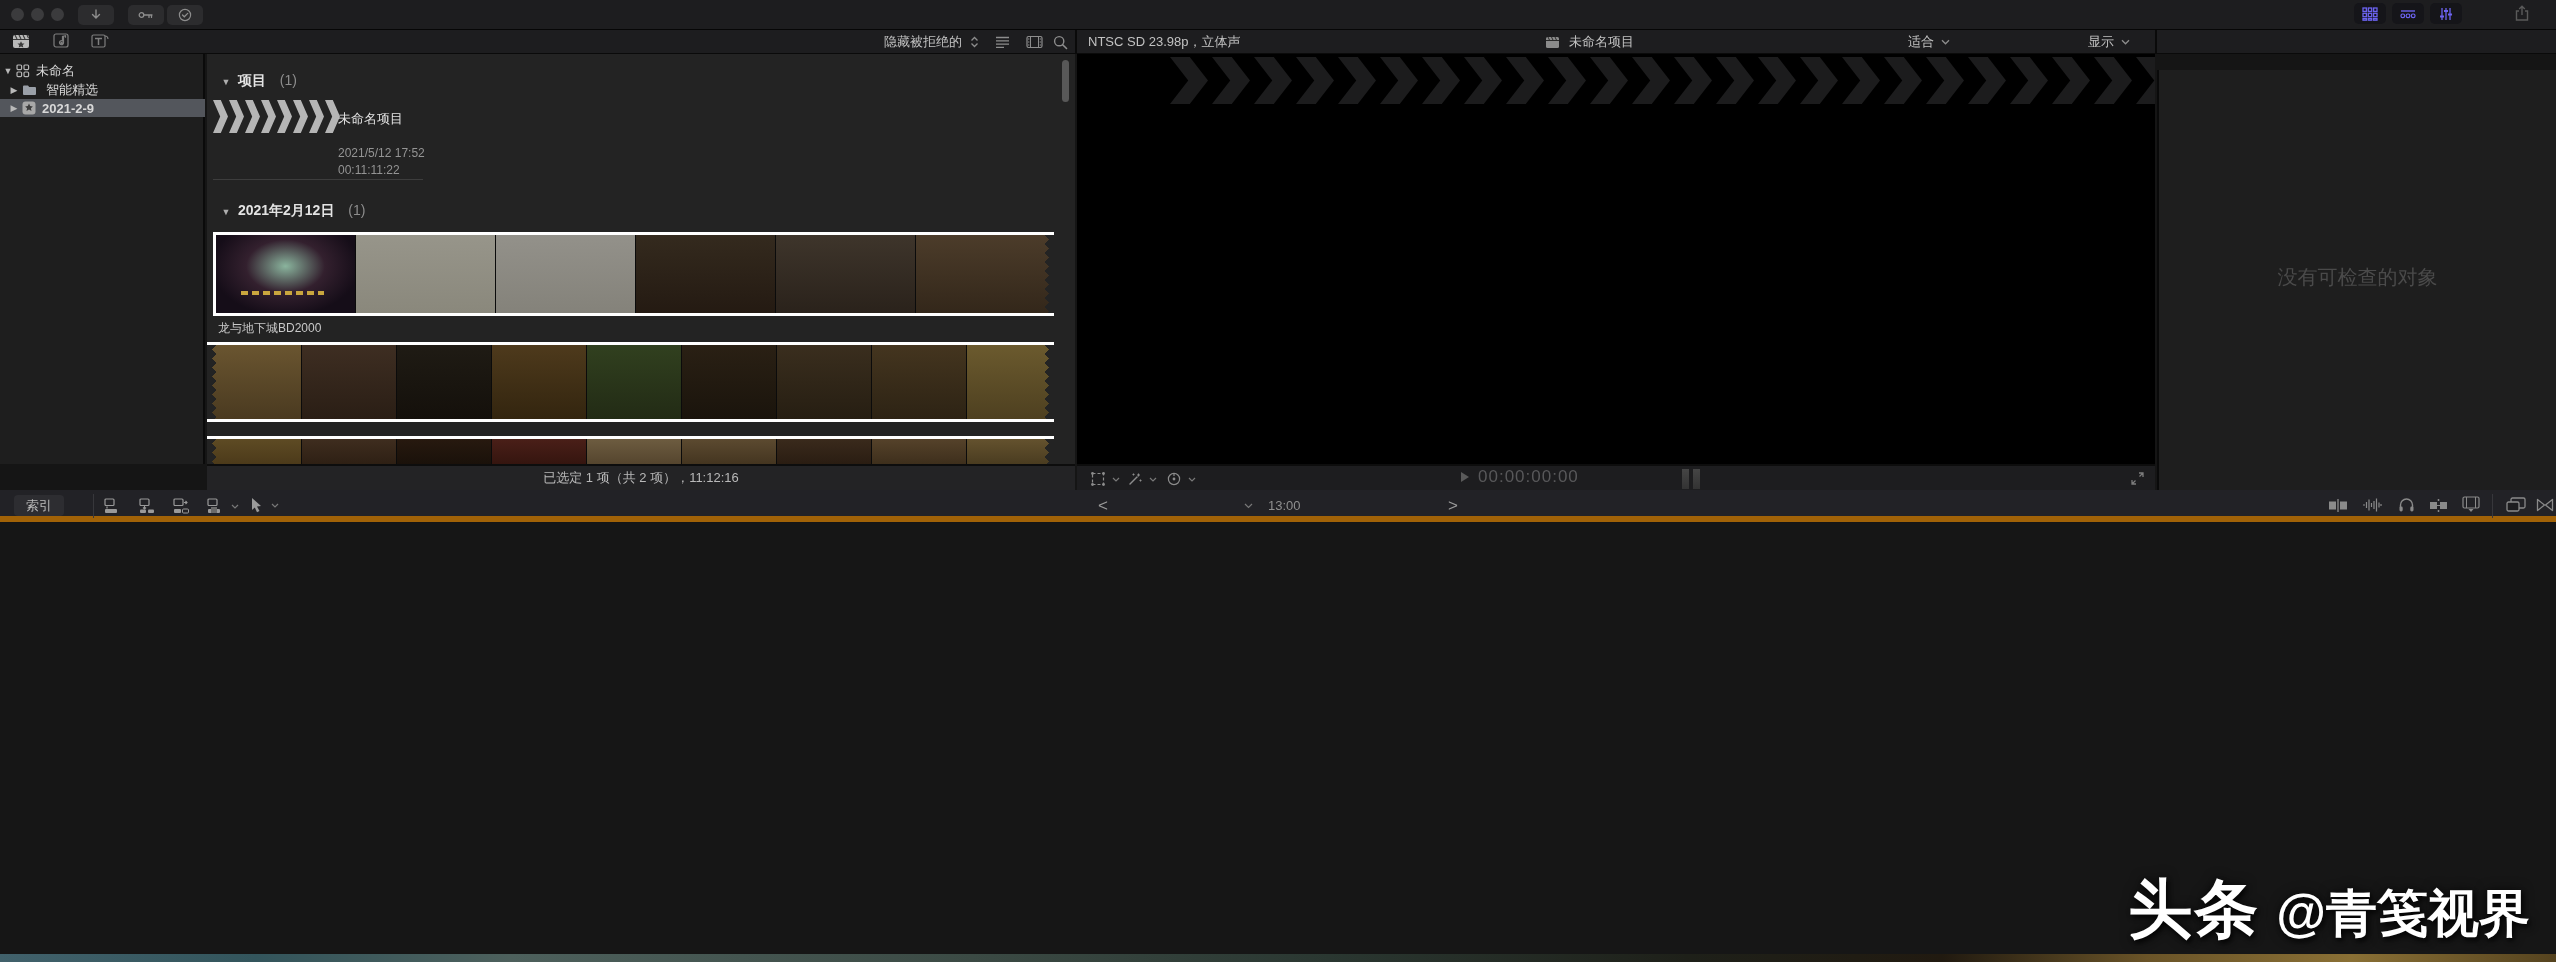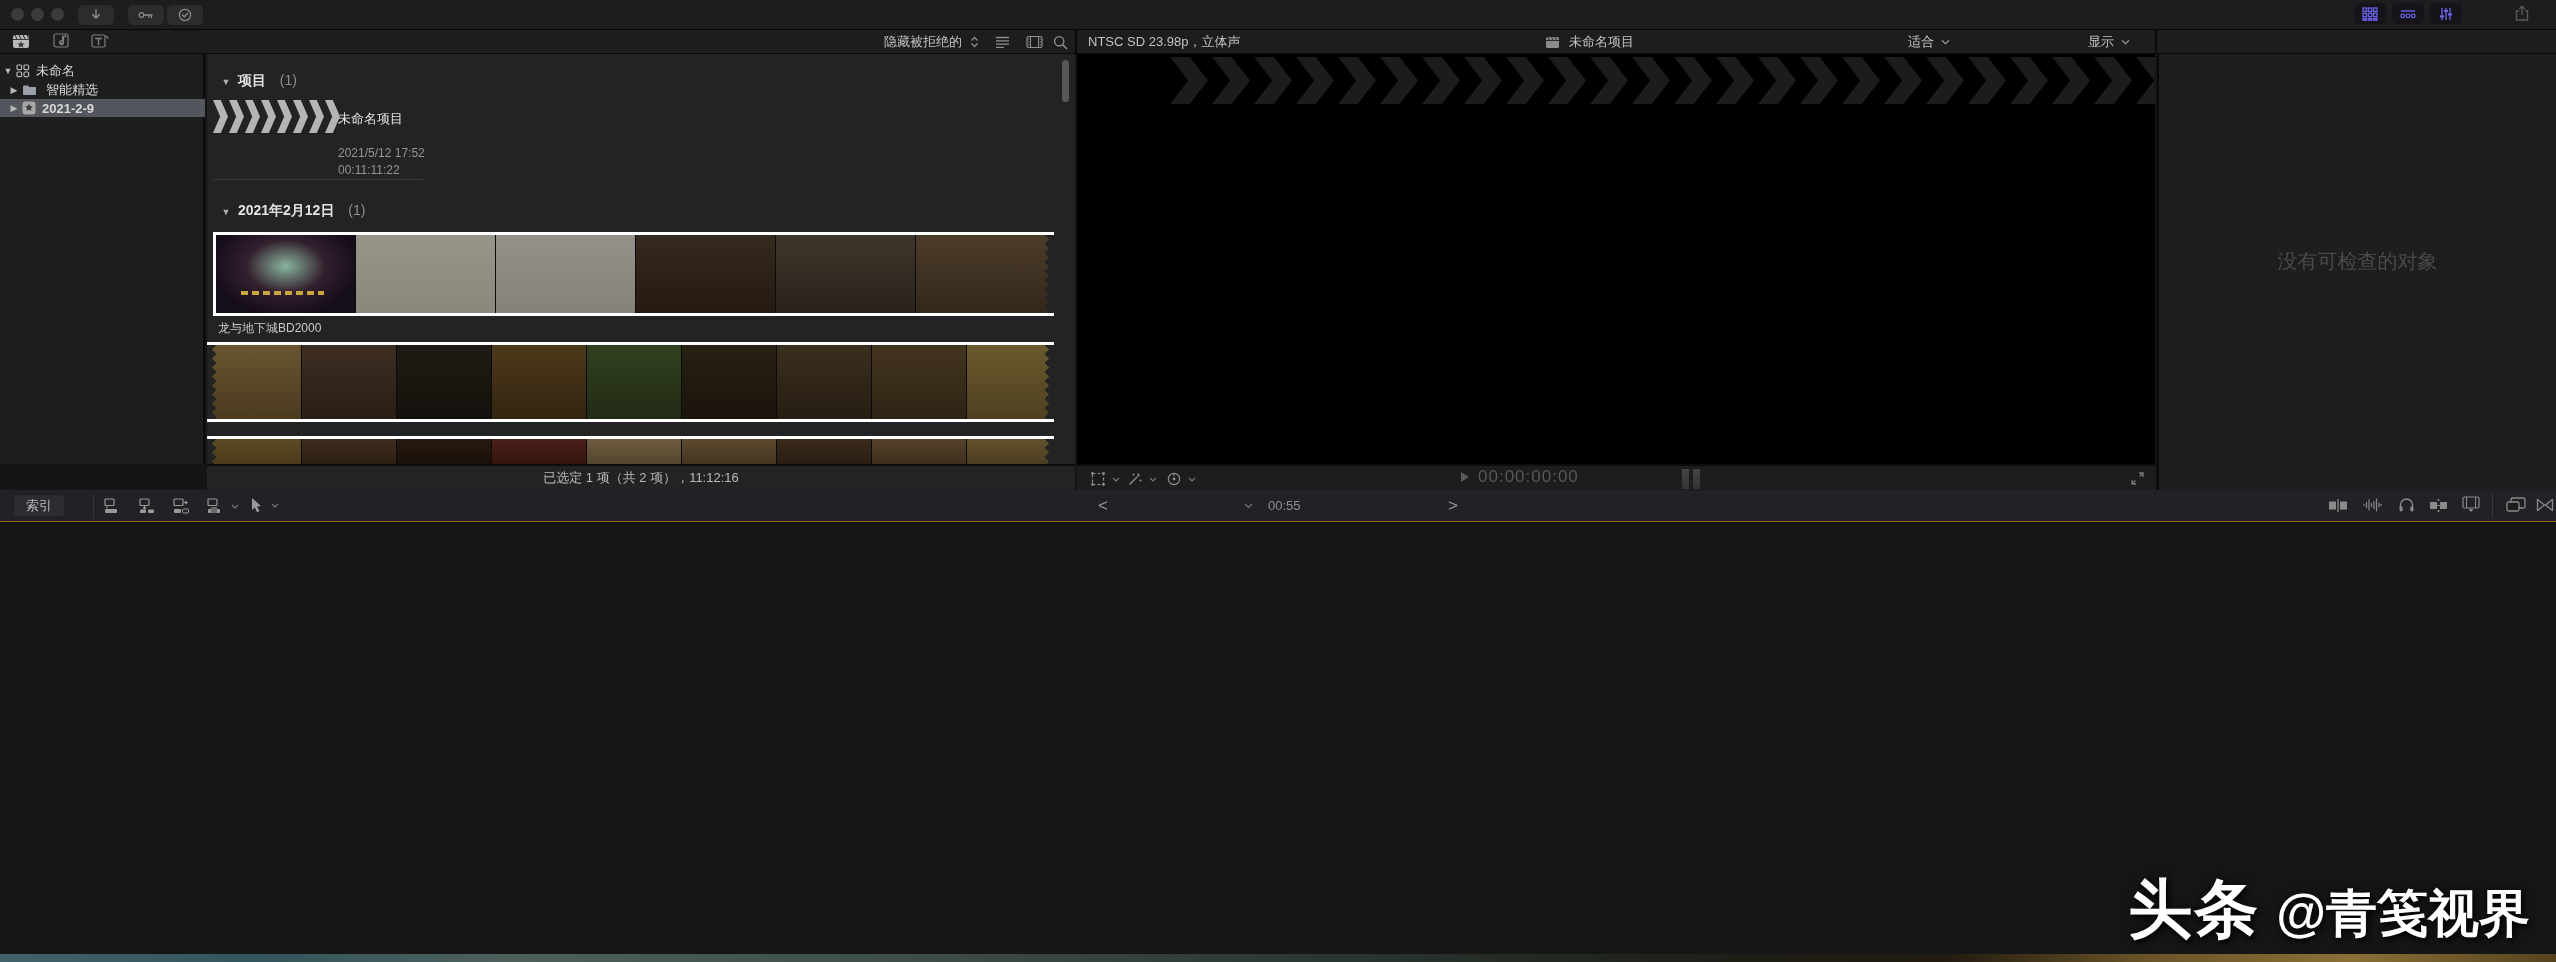--- a/index.html
+++ b/index.html
@@ -52,26 +52,26 @@
   #scroll-thumb { left:1062px; top:60px; width:7px; height:42px; border-radius:4px; background:#585858; }
 
   
   #viewer { left:1077px; top:54px; width:1078px; height:410px; background:#000; overflow:hidden; }
   .view-chev { width:38px; height:47px; background:#1c1c1d; margin-right:4px; flex:0 0 auto; }
   #viewer-bar { left:1077px; top:464px; width:1078px; height:26px; background:#1d1d1f; border-top:2px solid #0d0d0d; }
   #viewer-tc { color:#58585a; font-size:17px; letter-spacing:1px; font-family:"Liberation Sans","DejaVu Sans",sans-serif; }
   .meterbar { width:7px; height:20px; background:linear-gradient(180deg,#454545,#333); margin-right:4px; }
 
   
-  #inspector { left:2157px; top:54px; width:399px; height:436px; background:#1e1e1e; border-left:2px solid #0a0a0a; }
+  #inspector { left:2157px; top:70px; width:399px; height:436px; background:#1e1e1e; border-left:2px solid #0a0a0a; }
   #inspector-msg { position:absolute; top:194px; width:100%; text-align:center; color:#4a4a4a; font-size:20px; }
 
   
   #tl-toolbar { left:0; top:490px; width:2556px; height:32px; background:#222226;
-    border-bottom:1px solid #a16207; }
+    border-bottom:6px solid #a16207; }
   #index-btn { position:absolute; left:14px; top:5px; width:50px; height:21px; border-radius:4px;
     background:#2d2d31; color:#bdbdbd; font-size:13px; text-align:center; line-height:21px; }
   .tlnav { color:#9a9a9a; font-size:17px; line-height:32px; }
   #tl-tc { color:#8f8f8f; font-size:13px; line-height:32px; }
 
   
   #timeline { left:0; top:523px; width:2556px; height:431px; background:#161616; }
 
   
   #bottom-strip { left:0; top:954px; width:2556px; height:8px;
@@ -535,21 +535,21 @@
           </svg>
       </span>
     </div>
 
     <div class="abs tlnav" style="left:1098px;top:0">&lt;</div>
     <div class="abs ico-row" style="left:1244px;top:13px">
       <svg width="9" height="6" viewBox="0 0 9 6">
           <path d="M1 1L4.5 4.5 8 1" stroke="#787878" stroke-width="1.2" fill="none"></path>
         </svg>
     </div>
-    <div class="abs" id="tl-tc" style="left:1268px;top:0">00:55</div>
+    <div class="abs" id="tl-tc" style="left:1268px;top:0">13:00</div>
     <div class="abs tlnav" style="left:1448px;top:0">&gt;</div>
 
     <div class="abs" style="left:2328px;top:8px">
       <svg width="20" height="15" viewBox="0 0 20 15">
           <rect x="1" y="3.5" width="7" height="8" fill="#8a8a8a"></rect>
           <rect x="12" y="3.5" width="7" height="8" fill="#8a8a8a"></rect>
           <path d="M10 1v13" stroke="#8a8a8a" stroke-width="1.3"></path>
         </svg>
     </div>
     <div class="abs" style="left:2362px;top:7px">

